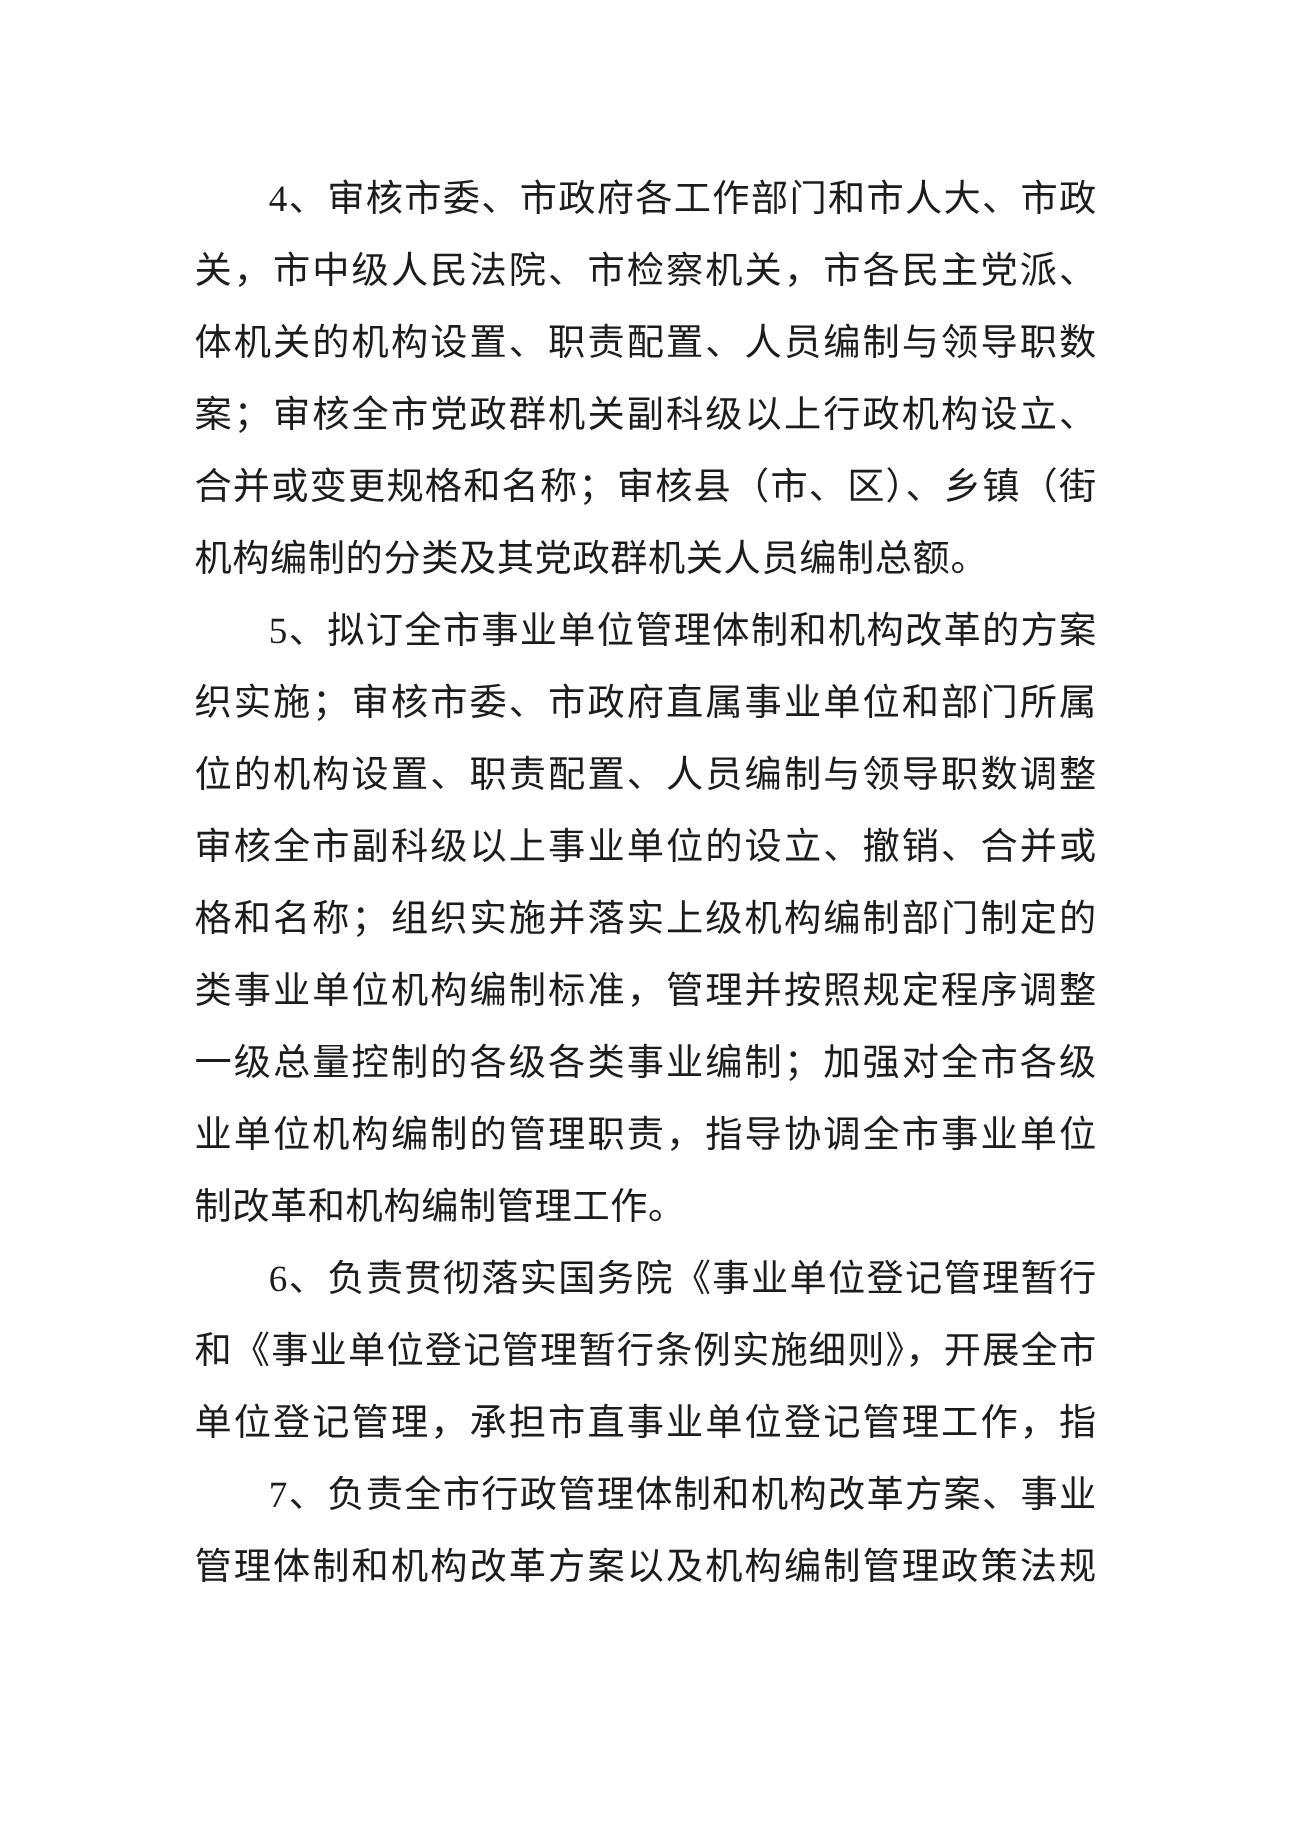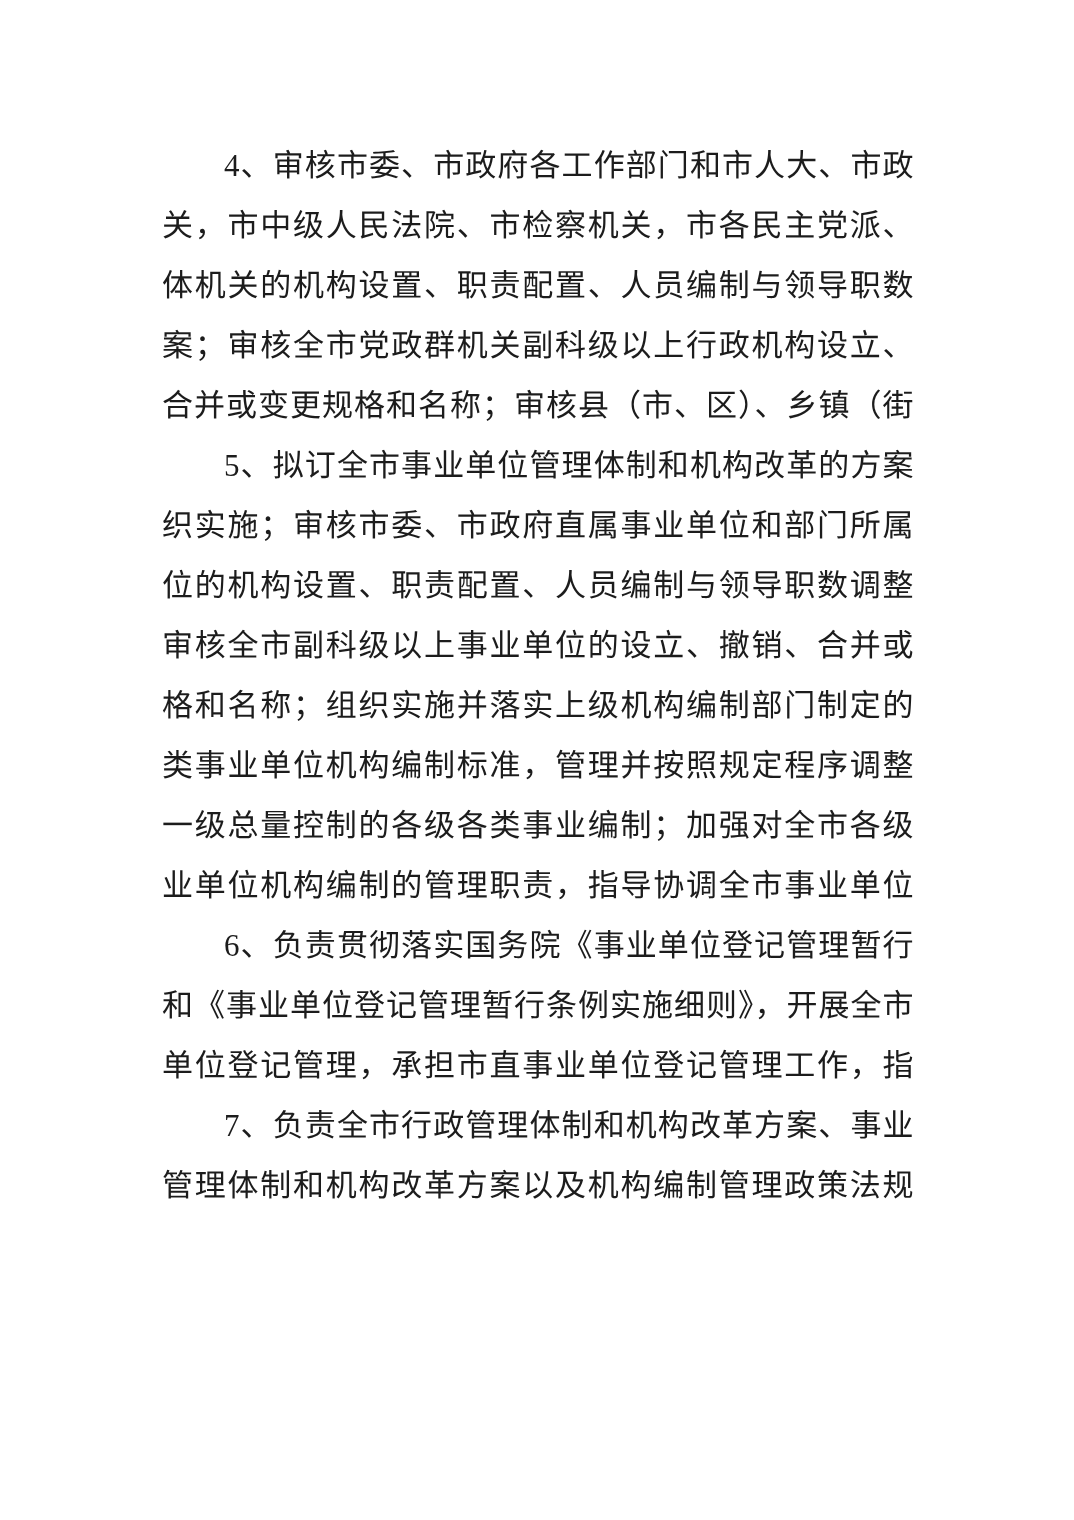--- a/index.html
+++ b/index.html
@@ -50,31 +50,33 @@
 
 <div class="page">
   <div class="doc">
 
     <div class="para">
       <div class="line first">4、审核市委、市政府各工作部门和市人大、市政协机</div>
       <div class="line">关，市中级人民法院、市检察机关，市各民主党派、人民团</div>
       <div class="line">体机关的机构设置、职责配置、人员编制与领导职数调整方</div>
       <div class="line">案；审核全市党政群机关副科级以上行政机构设立、撤销、</div>
       <div class="line">合并或变更规格和名称；审核县（市、区）、乡镇（街道）</div>
+      <div class="line last">机构编制的分类及其党政群机关人员编制总额。</div>
     </div>
 
     <div class="para">
       <div class="line first">5、拟订全市事业单位管理体制和机构改革的方案并组</div>
       <div class="line">织实施；审核市委、市政府直属事业单位和部门所属事业单</div>
       <div class="line">位的机构设置、职责配置、人员编制与领导职数调整方案；</div>
       <div class="line">审核全市副科级以上事业单位的设立、撤销、合并或变更规</div>
       <div class="line">格和名称；组织实施并落实上级机构编制部门制定的各级各</div>
       <div class="line">类事业单位机构编制标准，管理并按照规定程序调整实行省</div>
       <div class="line">一级总量控制的各级各类事业编制；加强对全市各级各类事</div>
       <div class="line">业单位机构编制的管理职责，指导协调全市事业单位管理体</div>
+      <div class="line last">制改革和机构编制管理工作。</div>
     </div>
 
     <div class="para">
       <div class="line first">6、负责贯彻落实国务院《事业单位登记管理暂行条例》</div>
       <div class="line">和《事业单位登记管理暂行条例实施细则》，开展全市事业</div>
       <div class="line">单位登记管理，承担市直事业单位登记管理工作，指导、监</div>
     </div>
 
     <div class="para">
       <div class="line first">7、负责全市行政管理体制和机构改革方案、事业单位</div>

